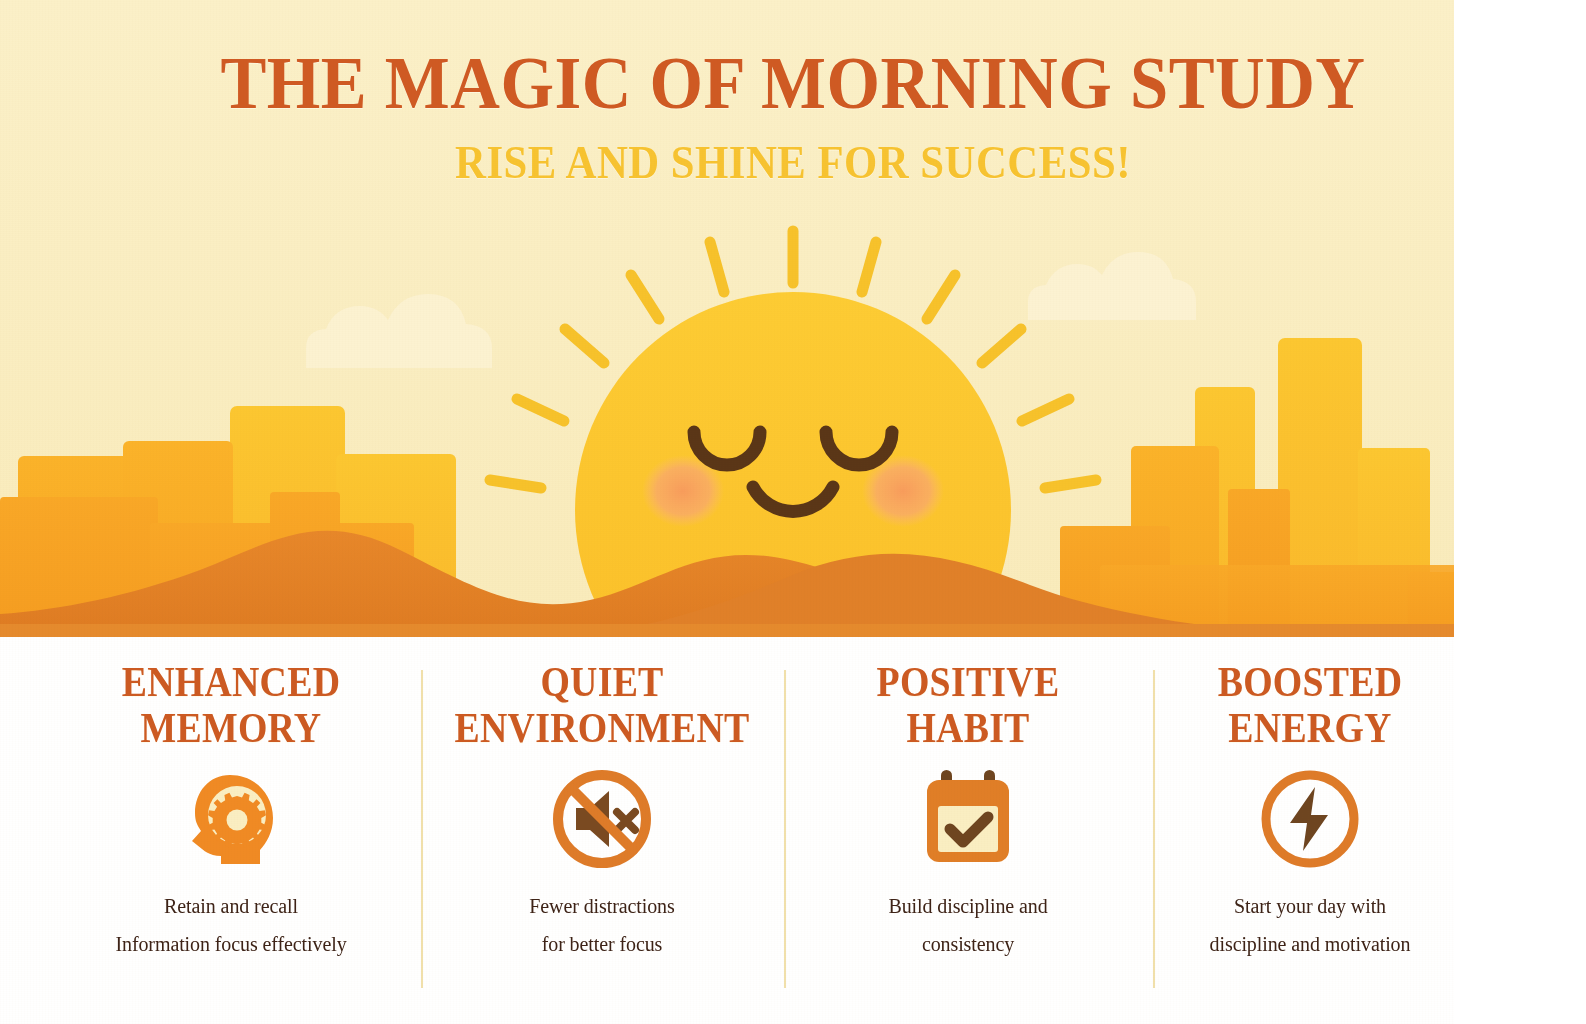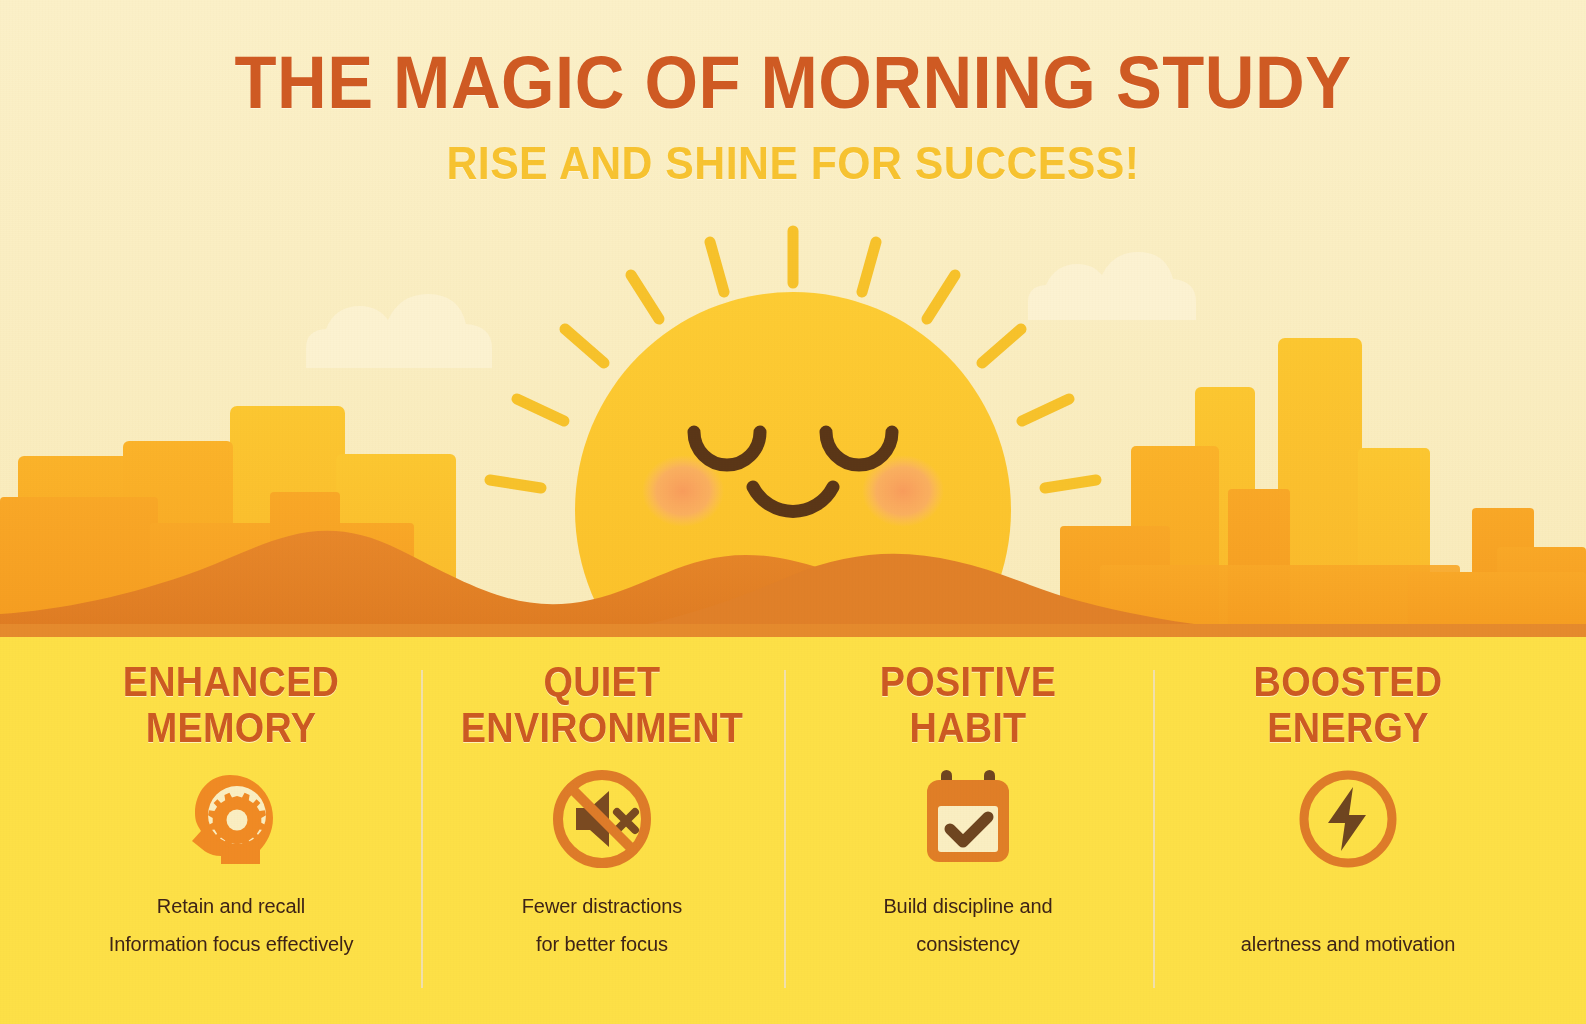--- a/index.html
+++ b/index.html
@@ -2,25 +2,25 @@
 <html><head>
 <meta charset="utf-8">
 <style>
   html, body {
     margin: 0;
     padding: 0;
     background: #ffffff;
   }
   #poster {
     position: relative;
-    width: 1586px;
+    width: 1454px;
     height: 1024px;
     overflow: hidden;
     background: #faeec2;
-    font-family: Liberation Sans, sans-serif;
+    font-family: Liberation Serif, serif;
     -webkit-font-smoothing: antialiased;
   }
 
   
   #grain {
     position: absolute;
     inset: 0;
     pointer-events: none;
     z-index: 60;
     opacity: .30;
@@ -35,21 +35,21 @@
     left: 0; top: 0;
     width: 1586px;
     height: 637px;
     overflow: hidden;
   }
   #cards {
     position: absolute;
     left: 0; top: 637px;
     width: 1586px;
     height: 387px;
-    background: #fde047;
+    background: #ffffff;
   }
 
   
   .title-wrap {
     position: absolute;
     left: 0;
     width: 1586px;
     text-align: center;
     z-index: 20;
   }
@@ -322,32 +322,32 @@
           <circle cx="55" cy="55" r="44" fill="none" stroke="#DE7B29" stroke-width="10"></circle>
           <line x1="24" y1="24" x2="86" y2="86" stroke="#DE7B29" stroke-width="10" stroke-linecap="round"></line>
         </svg>
       </div>
       <div class="card-desc">
         <span>Fewer distractions</span><br>
         <span>for better focus</span>
       </div>
     </div>
 
-    <div class="card" style="left:1148px; width:400px">
+    <div class="card" style="left:1110px; width:400px">
       <div class="card-title">
         <span>BOOSTED</span><br>
         <span>ENERGY</span>
       </div>
       <div class="card-icon">
         <svg width="108" height="108" viewBox="0 0 108 108">
           <circle cx="54" cy="54" r="44" fill="none" stroke="#DE7B29" stroke-width="9"></circle>
           <path d="M59 22 L34 58 L51 58 L47 86 L72 50 L55 50 Z" fill="#6E4520"></path>
         </svg>
       </div>
       <div class="card-desc">
-        <br>
-        <span>alertness and motivation</span>
+        <span>Start your day with</span><br>
+        <span>discipline and motivation</span>
       </div>
     </div>
   </div>
 
   <div id="grain"></div>
 </div>
 
 </body></html>

